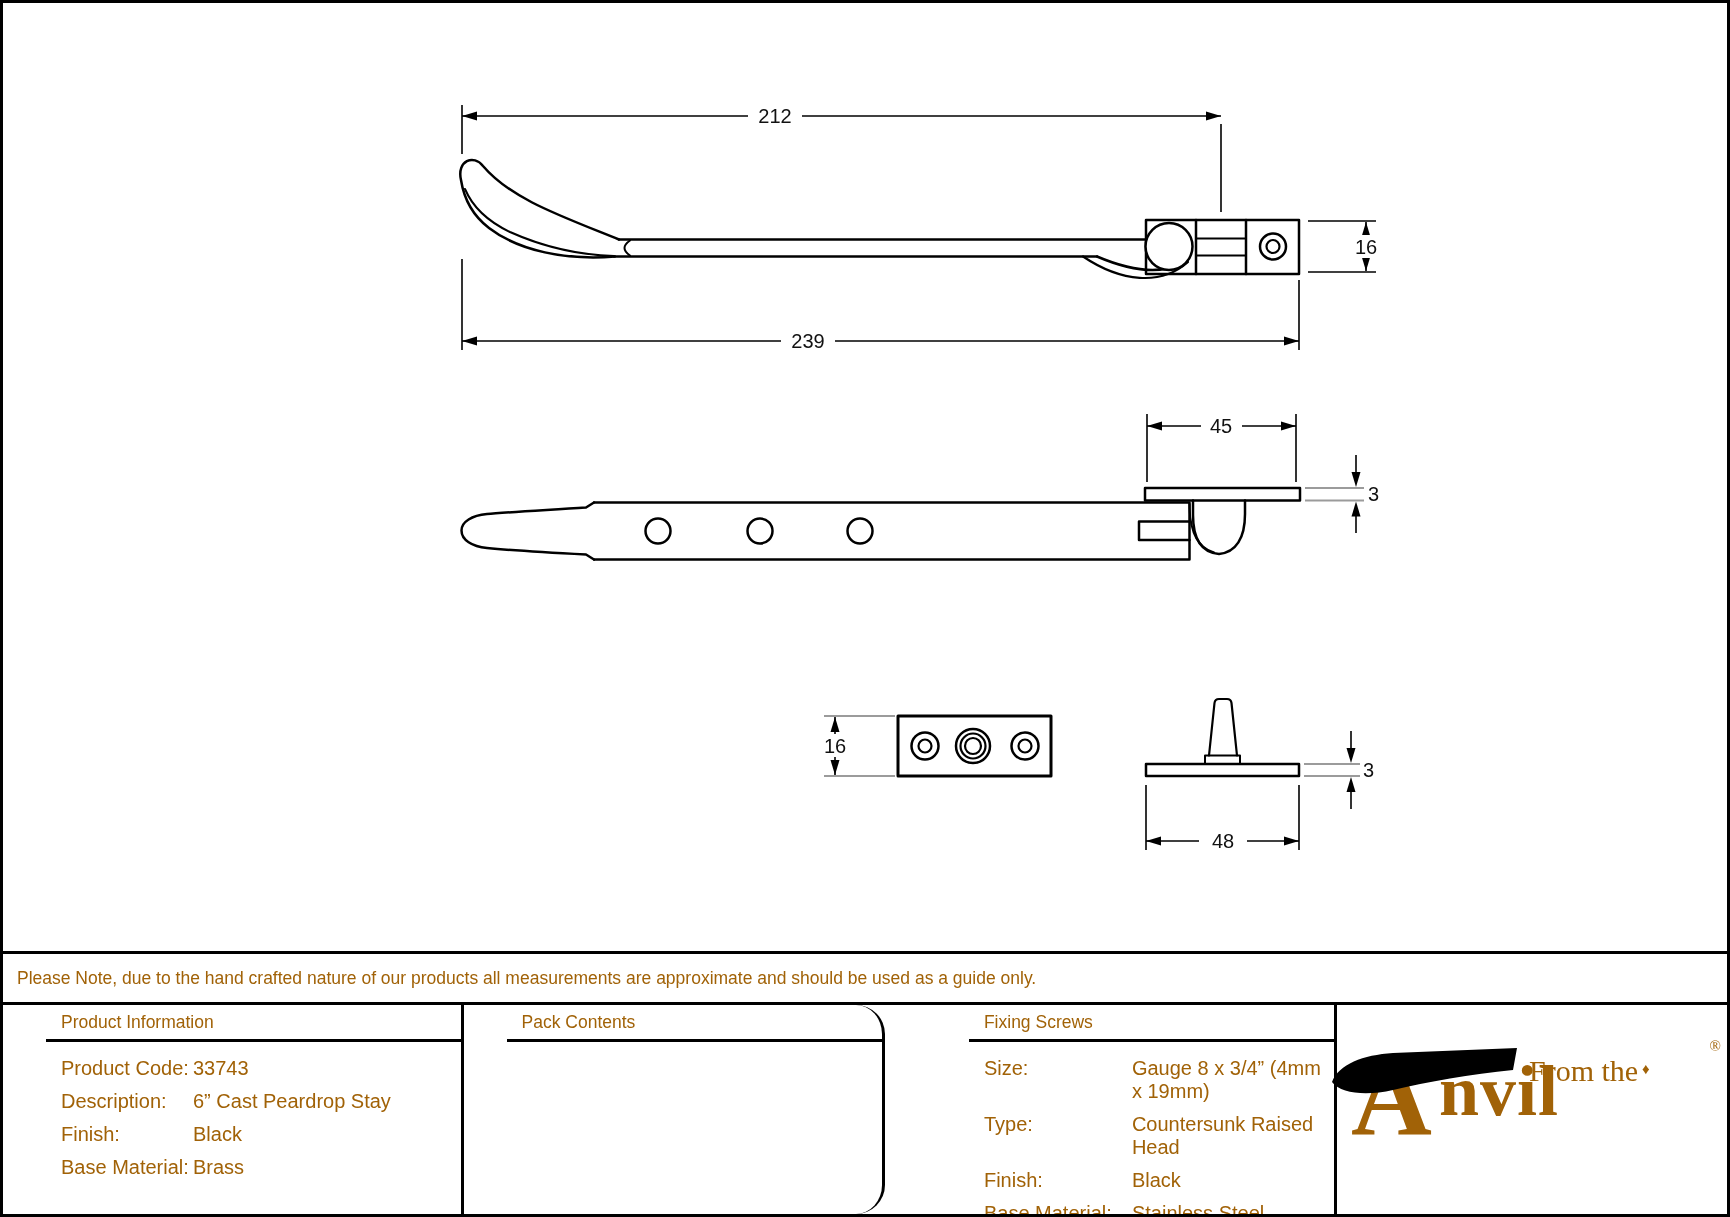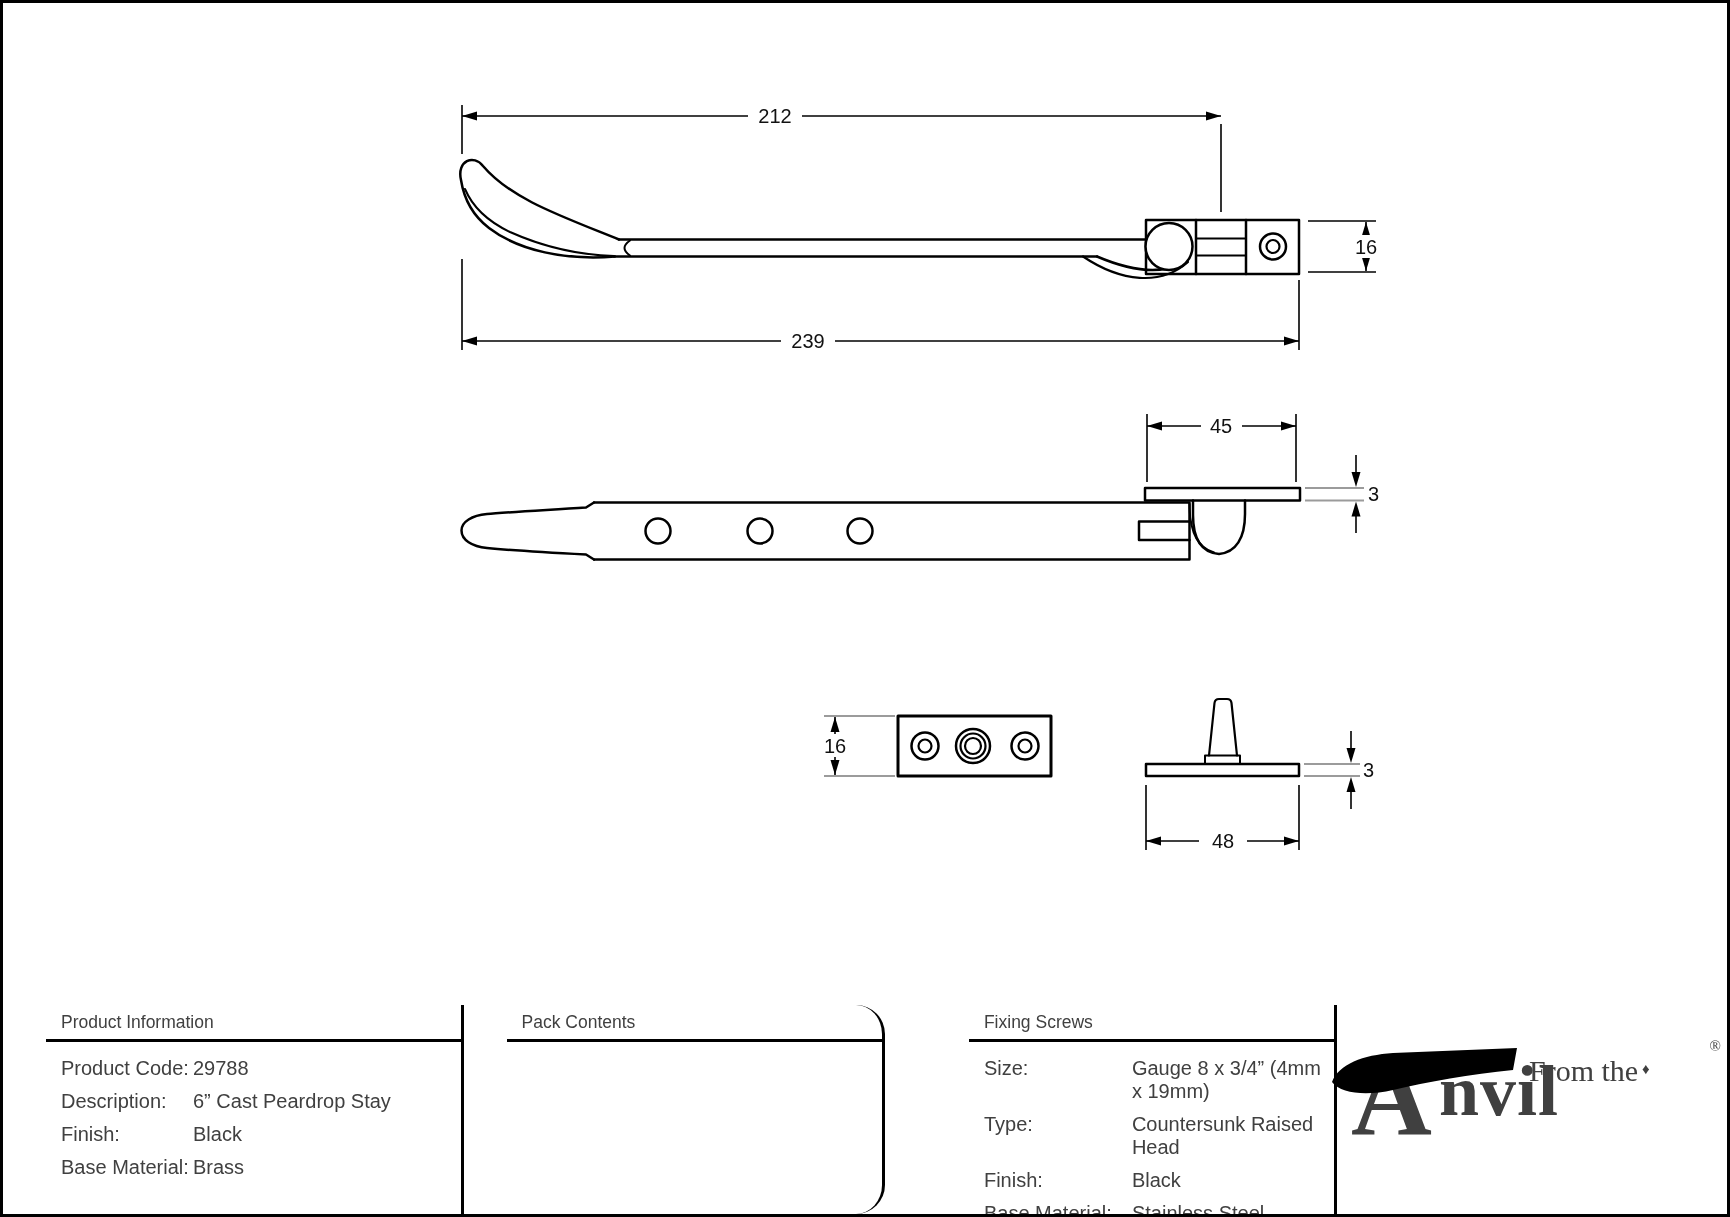--- a/index.html
+++ b/index.html
@@ -1,19 +1,19 @@
 <!DOCTYPE html>
 <html><head>
 <meta charset="utf-8">
 <style>
   html,body { margin:0; padding:0; background:#e8e8e8; }
   * { box-sizing:border-box; }
   .frame {
     position:relative; width:1730px; height:1217px; background:#fff;
-    border:3px solid #000; font-family:"Liberation Sans", sans-serif; color:#404040;
+    border:3px solid #000; font-family:"Liberation Sans", sans-serif; color:#a16207;
     overflow:hidden; margin:0 auto;
   }
   svg text { font-family:"Liberation Sans", sans-serif; }
   .drawing { position:absolute; left:0; top:0; }
 
   .note-row {
     position:absolute; left:0; top:948px; width:1724px; height:54px;
     border-top:3px solid #000; border-bottom:3px solid #000;
     display:flex; align-items:center; padding-left:14px; font-size:17.5px;
   }
@@ -189,29 +189,32 @@
         <polygon points="1348,774 1343.5,789 1352.5,789"></polygon>
         <polygon points="1143,838 1158,833.5 1158,842.5"></polygon>
         <polygon points="1296,838 1281,833.5 1281,842.5"></polygon>
       </g>
       <rect x="1196" y="827" width="48" height="22" fill="#fff"></rect>
       <text x="1360" y="774" font-size="20" text-anchor="start" fill="#111">3</text>
       <text x="1220" y="845" font-size="20" text-anchor="middle" fill="#111">48</text>
     </g>
   </svg>
 
+  <div class="note-row">
+    <span>Please Note, due to the hand crafted nature of our products all measurements are approximate and should be used as a guide only.</span>
+  </div>
 
   <div class="table-row">
 
     <div class="col col-border" style="width:447px;">
       <div class="col-header">Product Information</div>
       <div class="col-body">
         <div class="kv">
           <span class="k">Product Code:</span>
-          <span class="v">29788</span>
+          <span class="v">33743</span>
         </div>
         <div class="kv">
           <span class="k">Description:</span>
           <span class="v">6” Cast Peardrop Stay</span>
         </div>
         <div class="kv">
           <span class="k">Finish:</span>
           <span class="v">Black</span>
         </div>
         <div class="kv">

